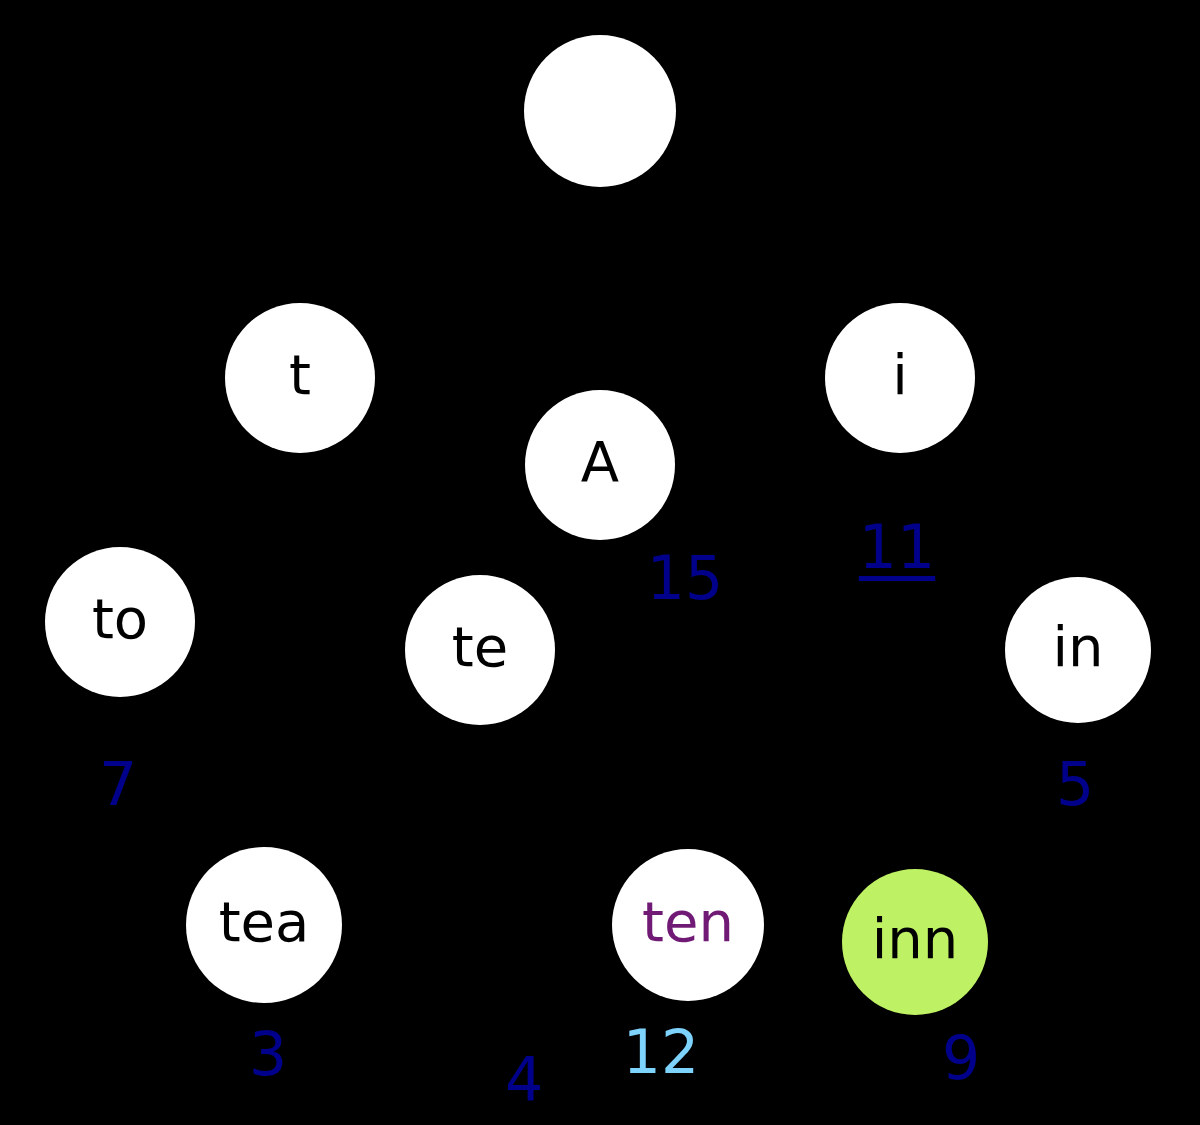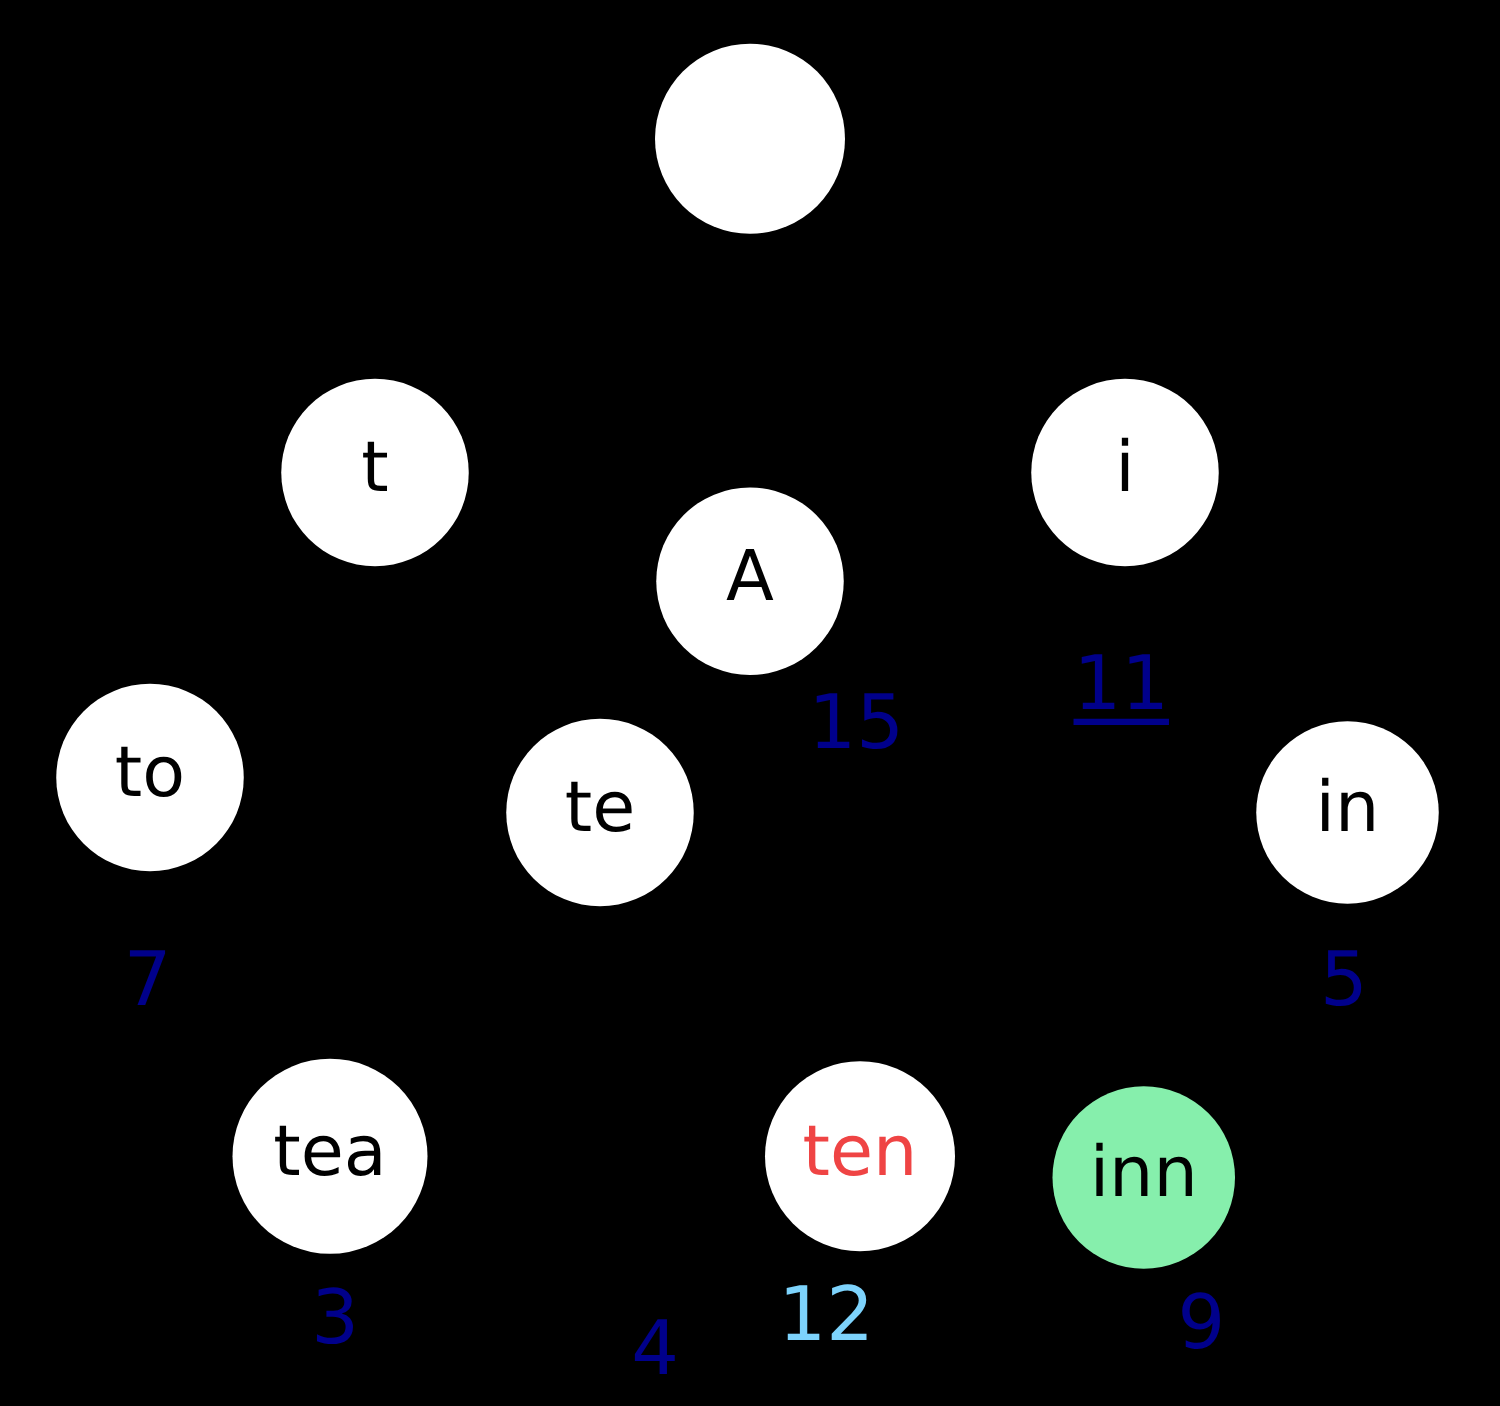--- a/index.html
+++ b/index.html
@@ -89,20 +89,20 @@
     <div class="node" style="left: 405px; top: 575px; width: 150px; height: 150px; background: rgb(255, 255, 255);">
       <span class="label" style="color: rgb(0, 0, 0);">te</span>
     </div>
     <div class="value" style="left: 1075px; top: 784px; color: rgb(0, 0, 139);">5</div>
     <div class="node" style="left: 186px; top: 847px; width: 156px; height: 156px; background: rgb(255, 255, 255);">
       <span class="label" style="color: rgb(0, 0, 0);">tea</span>
     </div>
     <div class="value" style="left: 268px; top: 1054px; color: rgb(0, 0, 139);">3</div>
     <div class="value" style="left: 524px; top: 1079px; color: rgb(0, 0, 139);">4</div>
     <div class="node" style="left: 612px; top: 849px; width: 152px; height: 152px; background: rgb(255, 255, 255);">
-      <span class="label" style="color: #ef4444;">ten</span>
+      <span class="label" style="color: #701a75;">ten</span>
     </div>
     <div class="value" style="left: 661px; top: 1052px; color: #7dd3fc;">12</div>
-    <div class="node" style="left: 842px; top: 869px; width: 146px; height: 146px; background: #86efac;">
+    <div class="node" style="left: 842px; top: 869px; width: 146px; height: 146px; background: #bef264;">
       <span class="label" style="color: rgb(0, 0, 0);">inn</span>
     </div>
     <div class="value" style="left: 961px; top: 1058px; color: rgb(0, 0, 139);">9</div>
   </div>
 
 </body></html>

